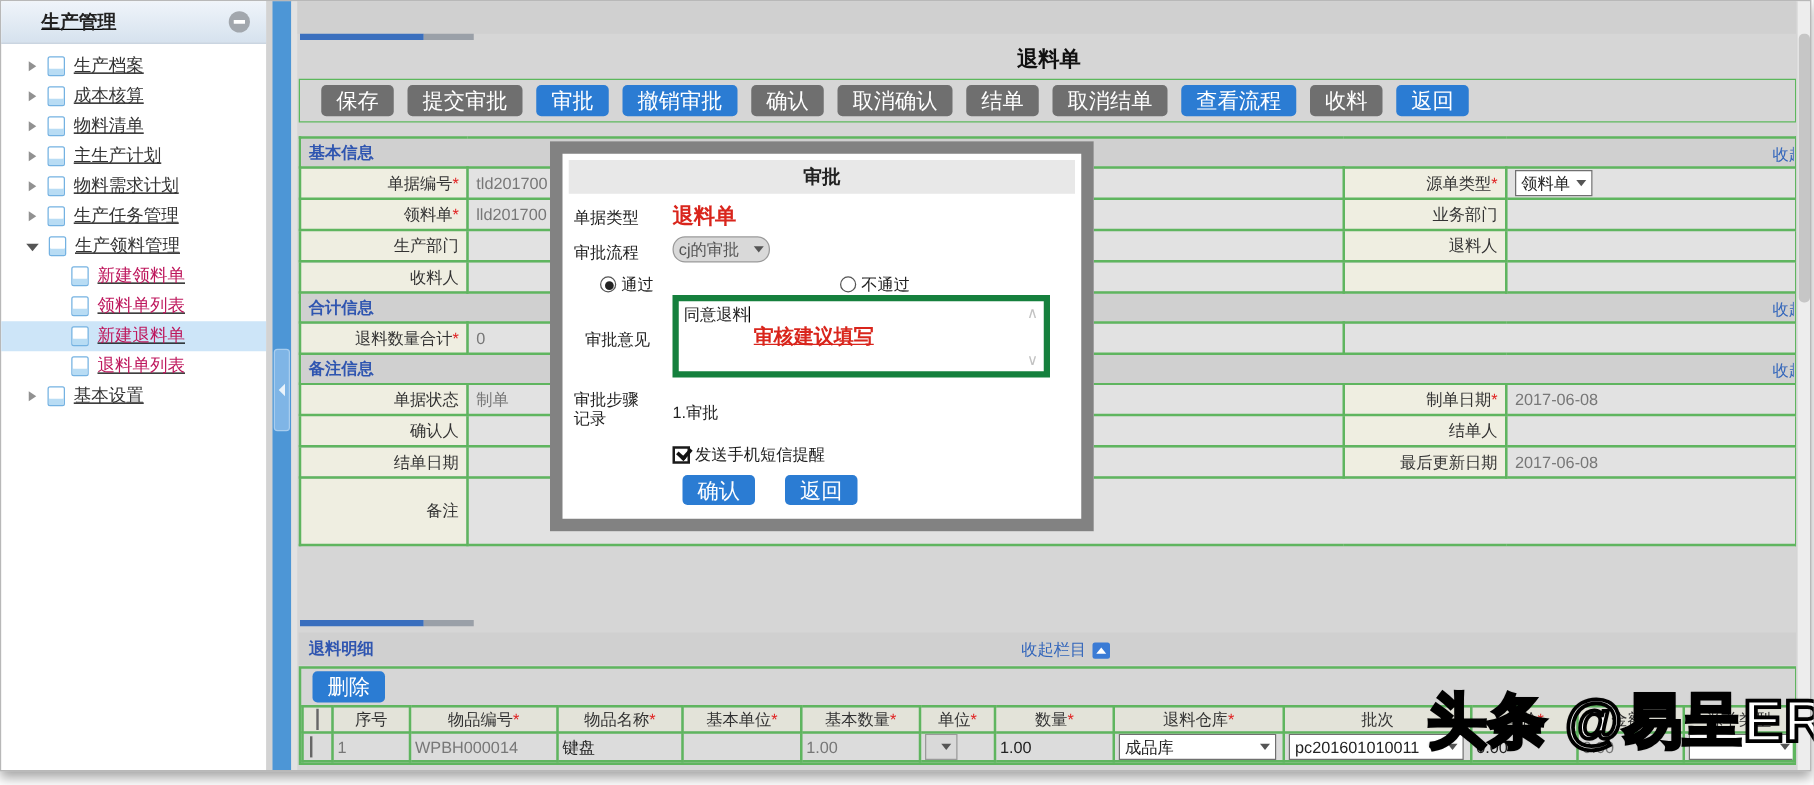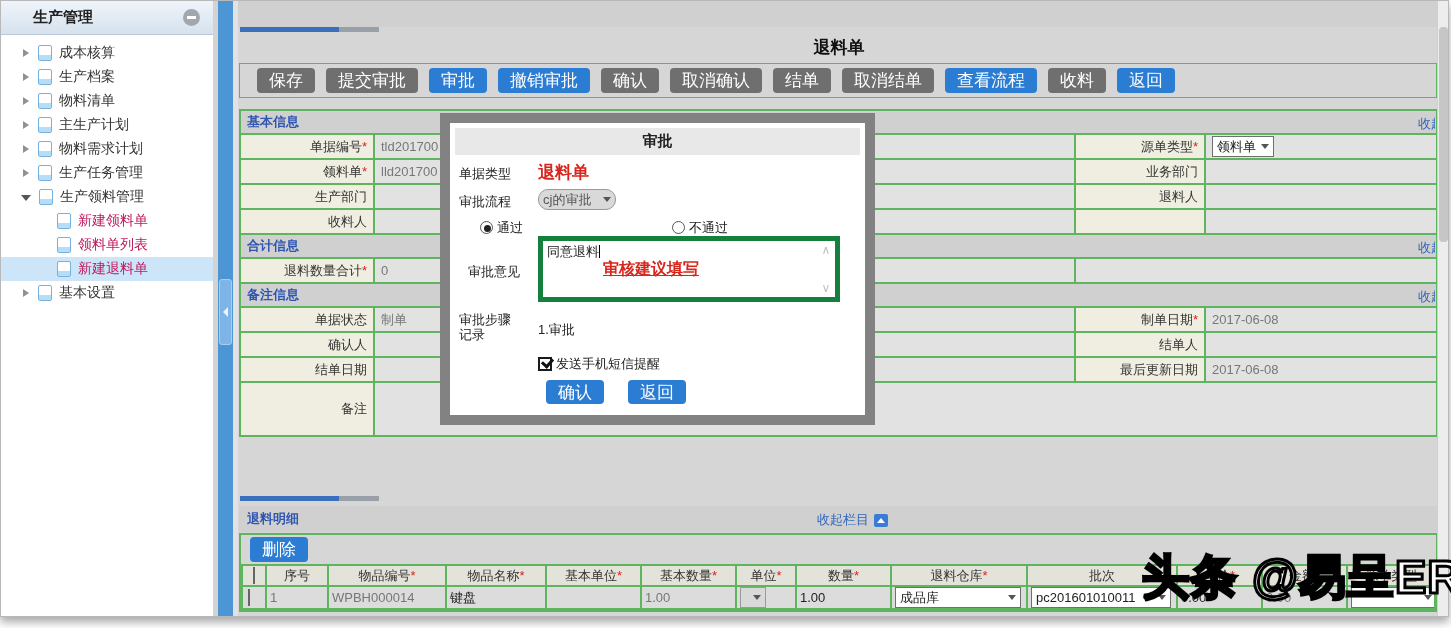--- a/index.html
+++ b/index.html
@@ -5,21 +5,21 @@
   * { box-sizing: border-box; }
   body {
     margin:0; width:1451px; height:628px; position:relative; overflow:hidden;
     background:#fff; font-family:"Liberation Sans","DejaVu Sans",sans-serif;
   }
   .app { position:absolute; left:0; top:0; width:1449px; height:617px;
     border:1px solid #b8b8b8; background:#d6d6d6;
     box-shadow:0 5px 9px rgba(0,0,0,.35); }
 
   
-  .sidebar { position:absolute; left:0; top:0; width:212px; height:100%; background:#fff; }
+  .sidebar { position:absolute; left:0; top:0; width:212px; height:100%; background:#fff;text-decoration:underline; }
   .sb-header { height:34px; background:linear-gradient(#eff4fa,#d6e2ee);
     border-bottom:1px solid #b9c7d8; display:flex; align-items:center; }
   .sb-title { margin-left:32px; font-weight:bold; font-size:15px; color:#222; flex:1; }
   .minus-icon { width:17px; height:17px; border-radius:50%; background:#a2a7ad;
     position:relative; margin-right:13px; cursor:pointer; }
   .minus-icon::after { content:""; position:absolute; left:4px; top:7px; width:9px; height:3px; background:#fff; }
   .tree { padding-top:6px; font-size:14px; }
   .t-item { height:24px; display:flex; align-items:center; color:#333; cursor:pointer; }
   .arrow { width:0; height:0; border-left:6px solid #919191; border-top:4px solid transparent;
     border-bottom:4px solid transparent; margin-left:22px; margin-right:9px; }
@@ -127,30 +127,30 @@
 
   <div class="sidebar">
     <div class="sb-header">
       <span class="sb-title">生产管理</span>
       <span class="minus-icon"></span>
     </div>
     <div class="tree">
       <div class="t-item">
           <span class="arrow"></span>
           <span class="doc-icon"></span>
+          <span>生产档案</span>
+        </div>
+      <div class="t-item">
+          <span class="arrow"></span>
+          <span class="doc-icon"></span>
           <span>成本核算</span>
         </div>
       <div class="t-item">
           <span class="arrow"></span>
           <span class="doc-icon"></span>
-          <span>生产档案</span>
-        </div>
-      <div class="t-item">
-          <span class="arrow"></span>
-          <span class="doc-icon"></span>
           <span>物料清单</span>
         </div>
       <div class="t-item">
           <span class="arrow"></span>
           <span class="doc-icon"></span>
           <span>主生产计划</span>
         </div>
       <div class="t-item">
           <span class="arrow"></span>
           <span class="doc-icon"></span>
@@ -170,20 +170,24 @@
           <span class="doc-icon"></span>
           <span>新建领料单</span>
         </div>
       <div class="t-child">
           <span class="doc-icon"></span>
           <span>领料单列表</span>
         </div>
       <div class="t-child selected">
           <span class="doc-icon"></span>
           <span>新建退料单</span>
+        </div>
+      <div class="t-child">
+          <span class="doc-icon"></span>
+          <span>退料单列表</span>
         </div>
       <div class="t-item">
           <span class="arrow"></span>
           <span class="doc-icon"></span>
           <span>基本设置</span>
         </div>
     </div>
   </div>
 
   <div class="gap1"></div>

